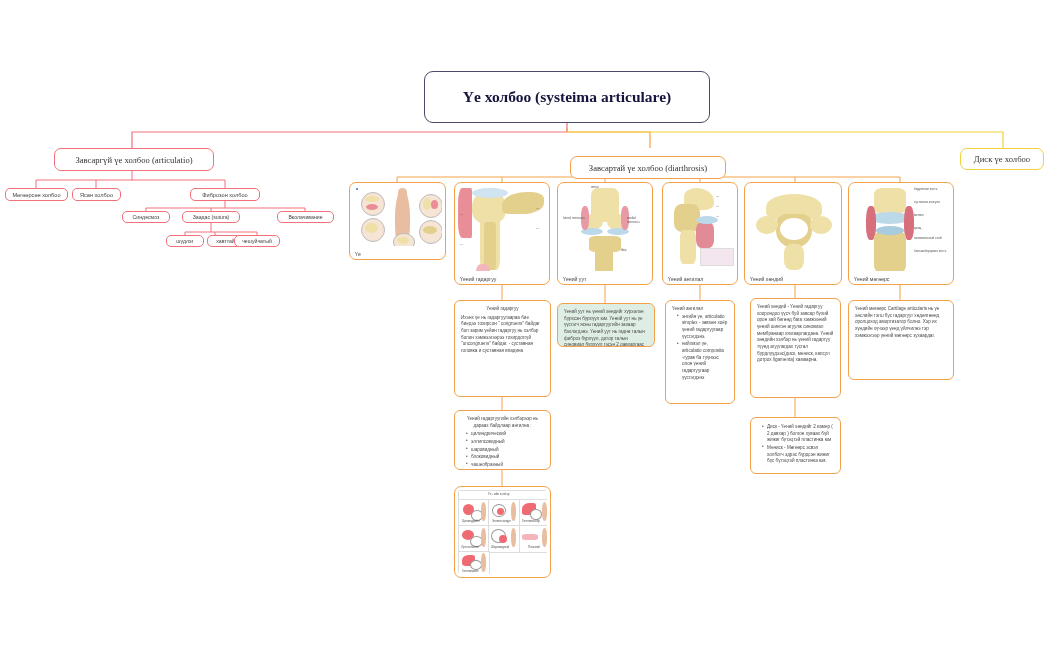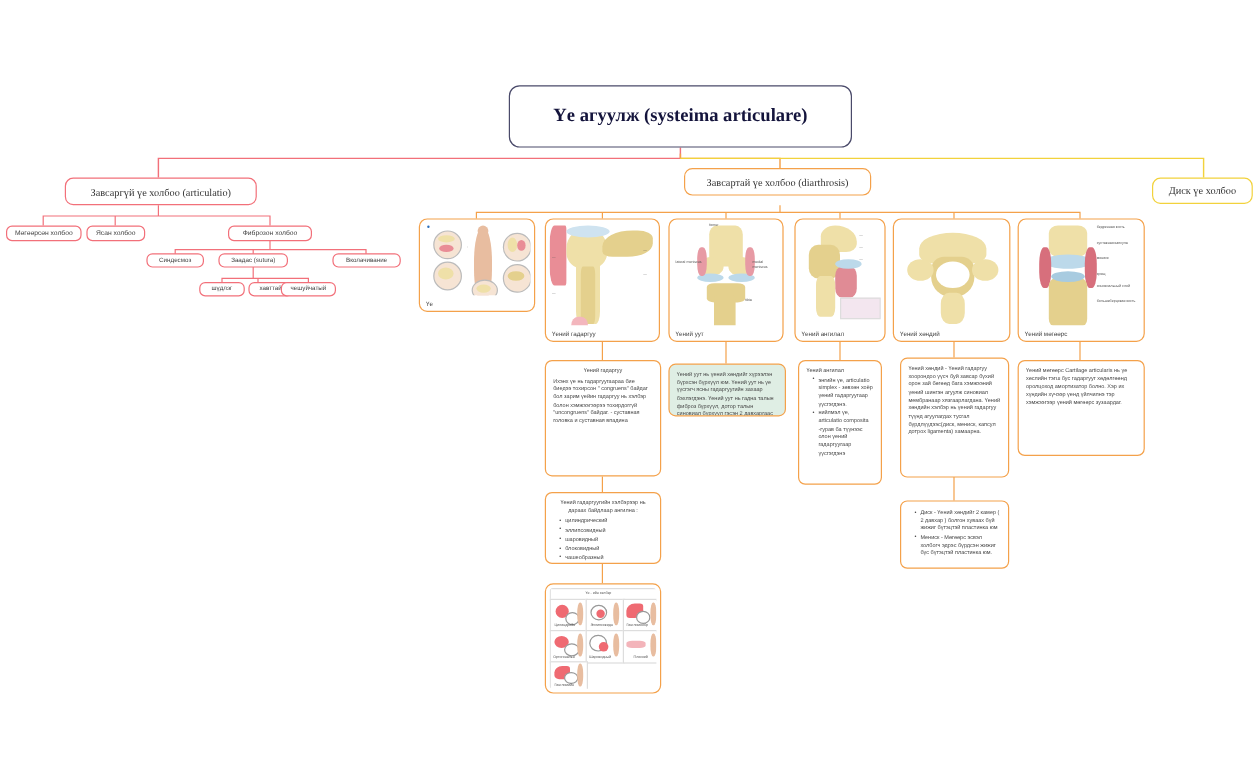--- a/index.html
+++ b/index.html
@@ -85,28 +85,28 @@
     <path d="M700,285 L700,300" stroke="#f4a14a" stroke-width="1" fill="none"></path>
     <path d="M795,285 L795,298" stroke="#f4a14a" stroke-width="1" fill="none"></path>
     <path d="M900,285 L900,300" stroke="#f4a14a" stroke-width="1" fill="none"></path>
 
     <path d="M502,397 L502,410" stroke="#f4a14a" stroke-width="1" fill="none"></path>
     <path d="M502,470 L502,486" stroke="#f4a14a" stroke-width="1" fill="none"></path>
     <path d="M795,397 L795,417" stroke="#f4a14a" stroke-width="1" fill="none"></path>
   </svg>
 
   <div class="node root" style="left:424px;top:71px;width:286px;height:52px;">
-    <span>Үе агуулж (systeima articulare)</span>
+    <span>Үе холбоо (systeima articulare)</span>
   </div>
 
   <div class="node lvl2 red" style="left:54px;top:148px;width:160px;height:23px;">
     <span>Завсаргүй үе холбоо (articulatio)</span>
   </div>
 
-  <div class="node lvl2 orange" style="left:570px;top:140px;width:156px;height:23px;">
+  <div class="node lvl2 orange" style="left:570px;top:156px;width:156px;height:23px;">
     <span>Завсартай үе холбоо (diarthrosis)</span>
   </div>
 
   <div class="node lvl2 yellow" style="left:960px;top:148px;width:84px;height:22px;">
     <span>Диск үе холбоо</span>
   </div>
 
   <div class="node lvl3 red" style="left:5px;top:188px;width:63px;height:13px;">
     <span>Мөгөөрсөн холбоо</span>
   </div>

